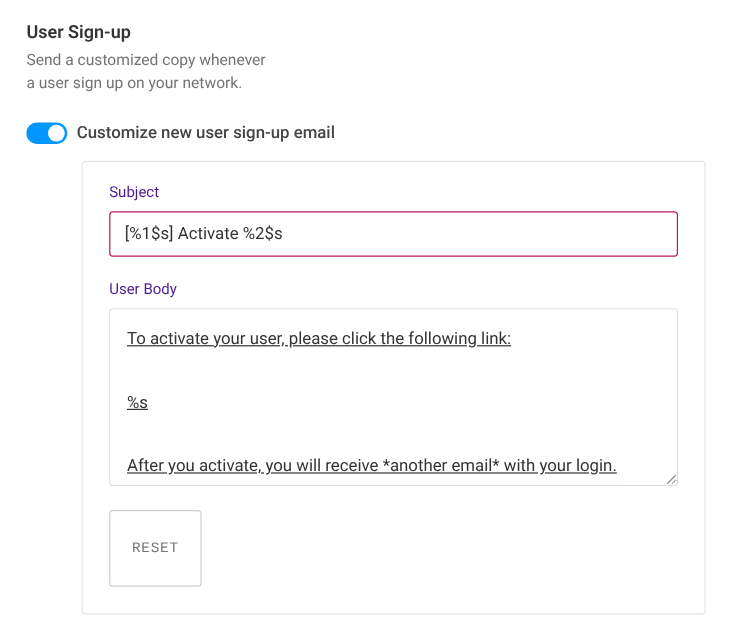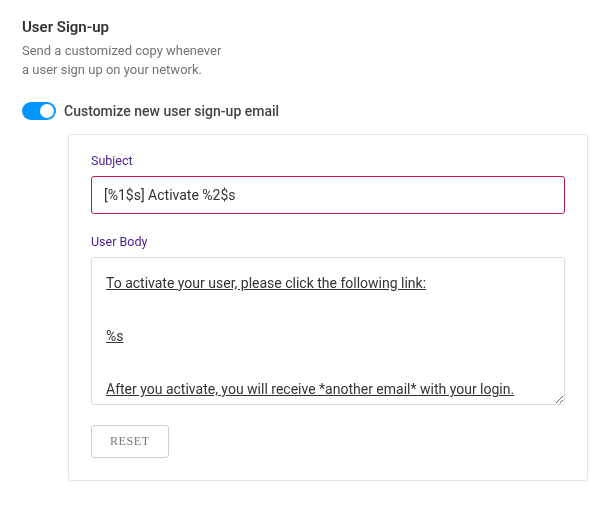--- a/index.html
+++ b/index.html
@@ -91,24 +91,24 @@
       resize: both;
       margin-bottom: 16px;
       text-decoration: underline;
     }
     .reset-btn {
       border: 1px solid #cfcfcf;
       background: #fff;
       color: #777;
       font-size: 12px;
       letter-spacing: 0.6px;
-      padding: 8px 18px;
+      padding: 24px 18px;
       border-radius: 3px;
       cursor: pointer;
-      font-family: Liberation Serif, serif;
+      font-family: Liberation Mono, monospace;
     }
   </style>
 </head>
 <body>
 
 <div>
   <h2 class="section-title">User Sign-up</h2>
   <p class="section-desc">
     <span>Send a customized copy whenever</span><br>
     <span>a user sign up on your network.</span>

